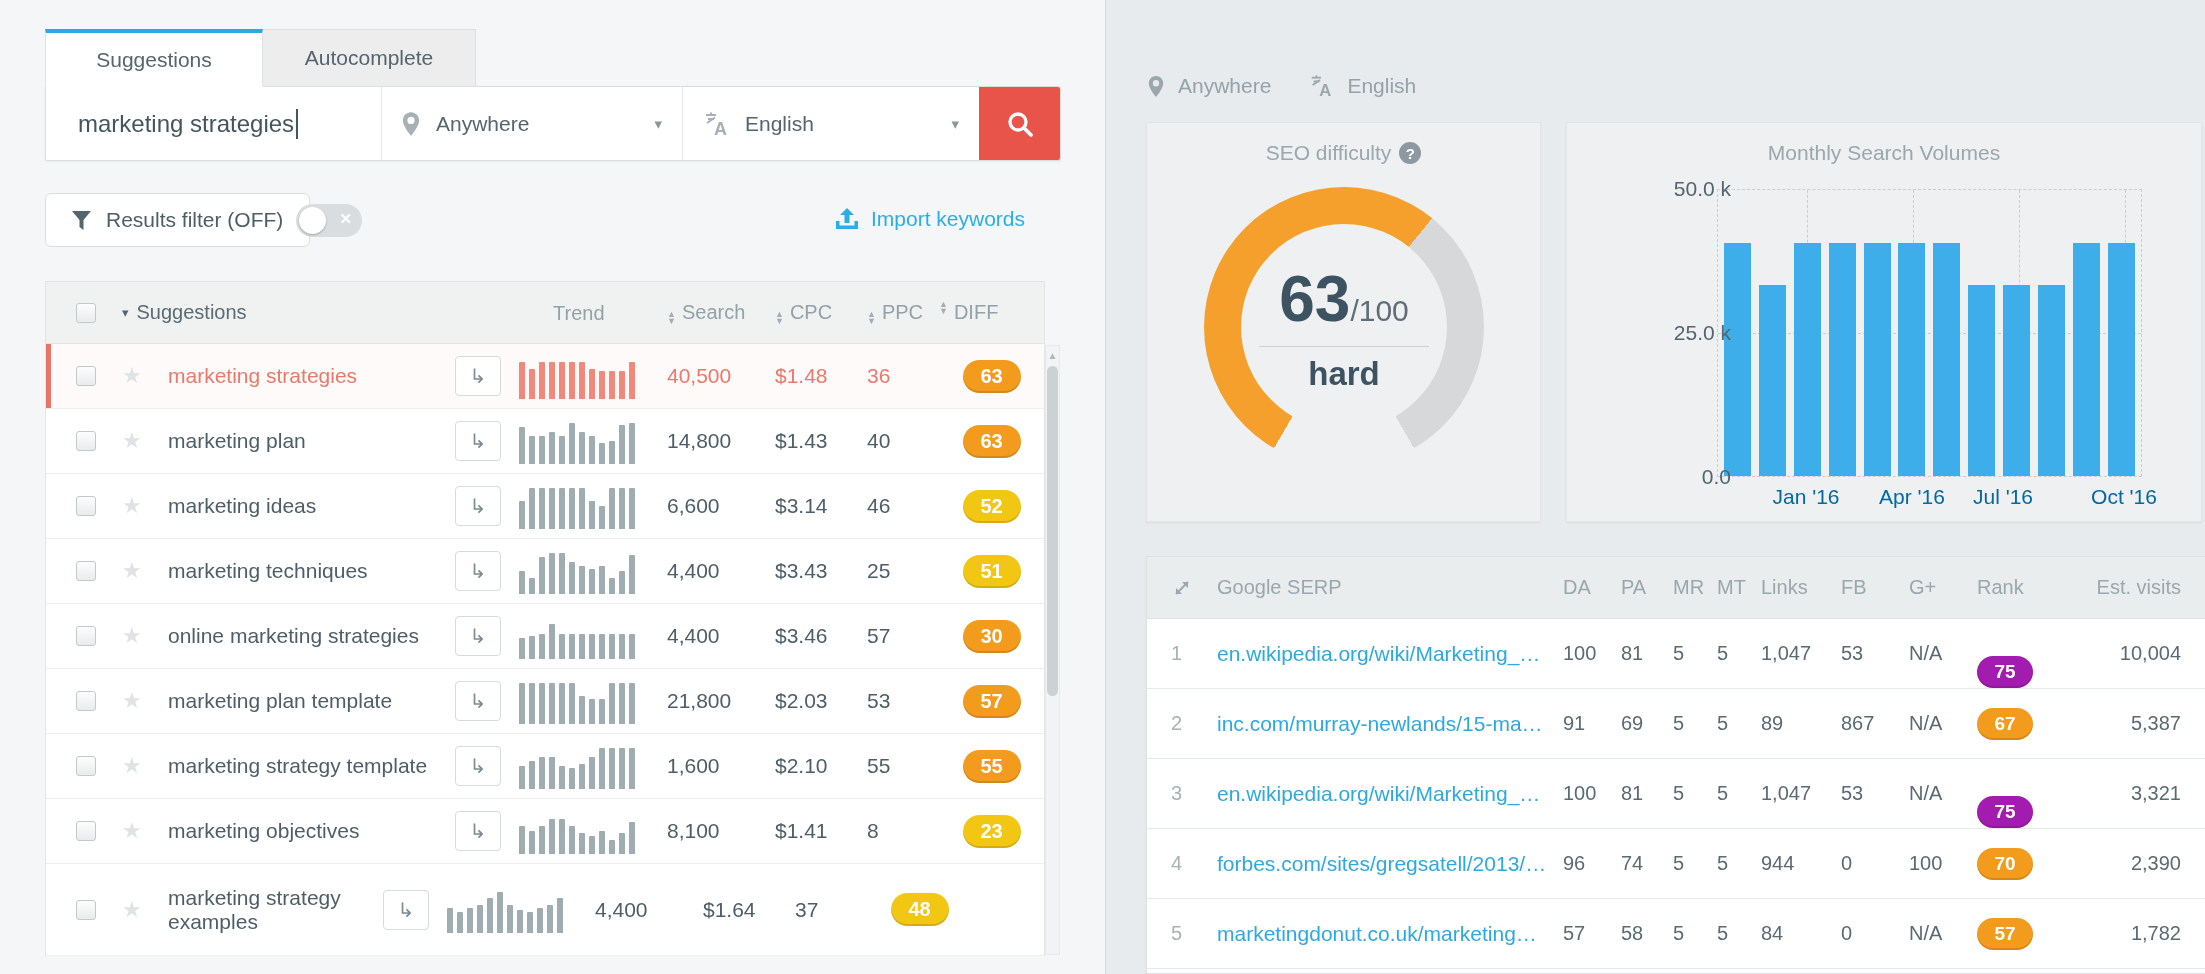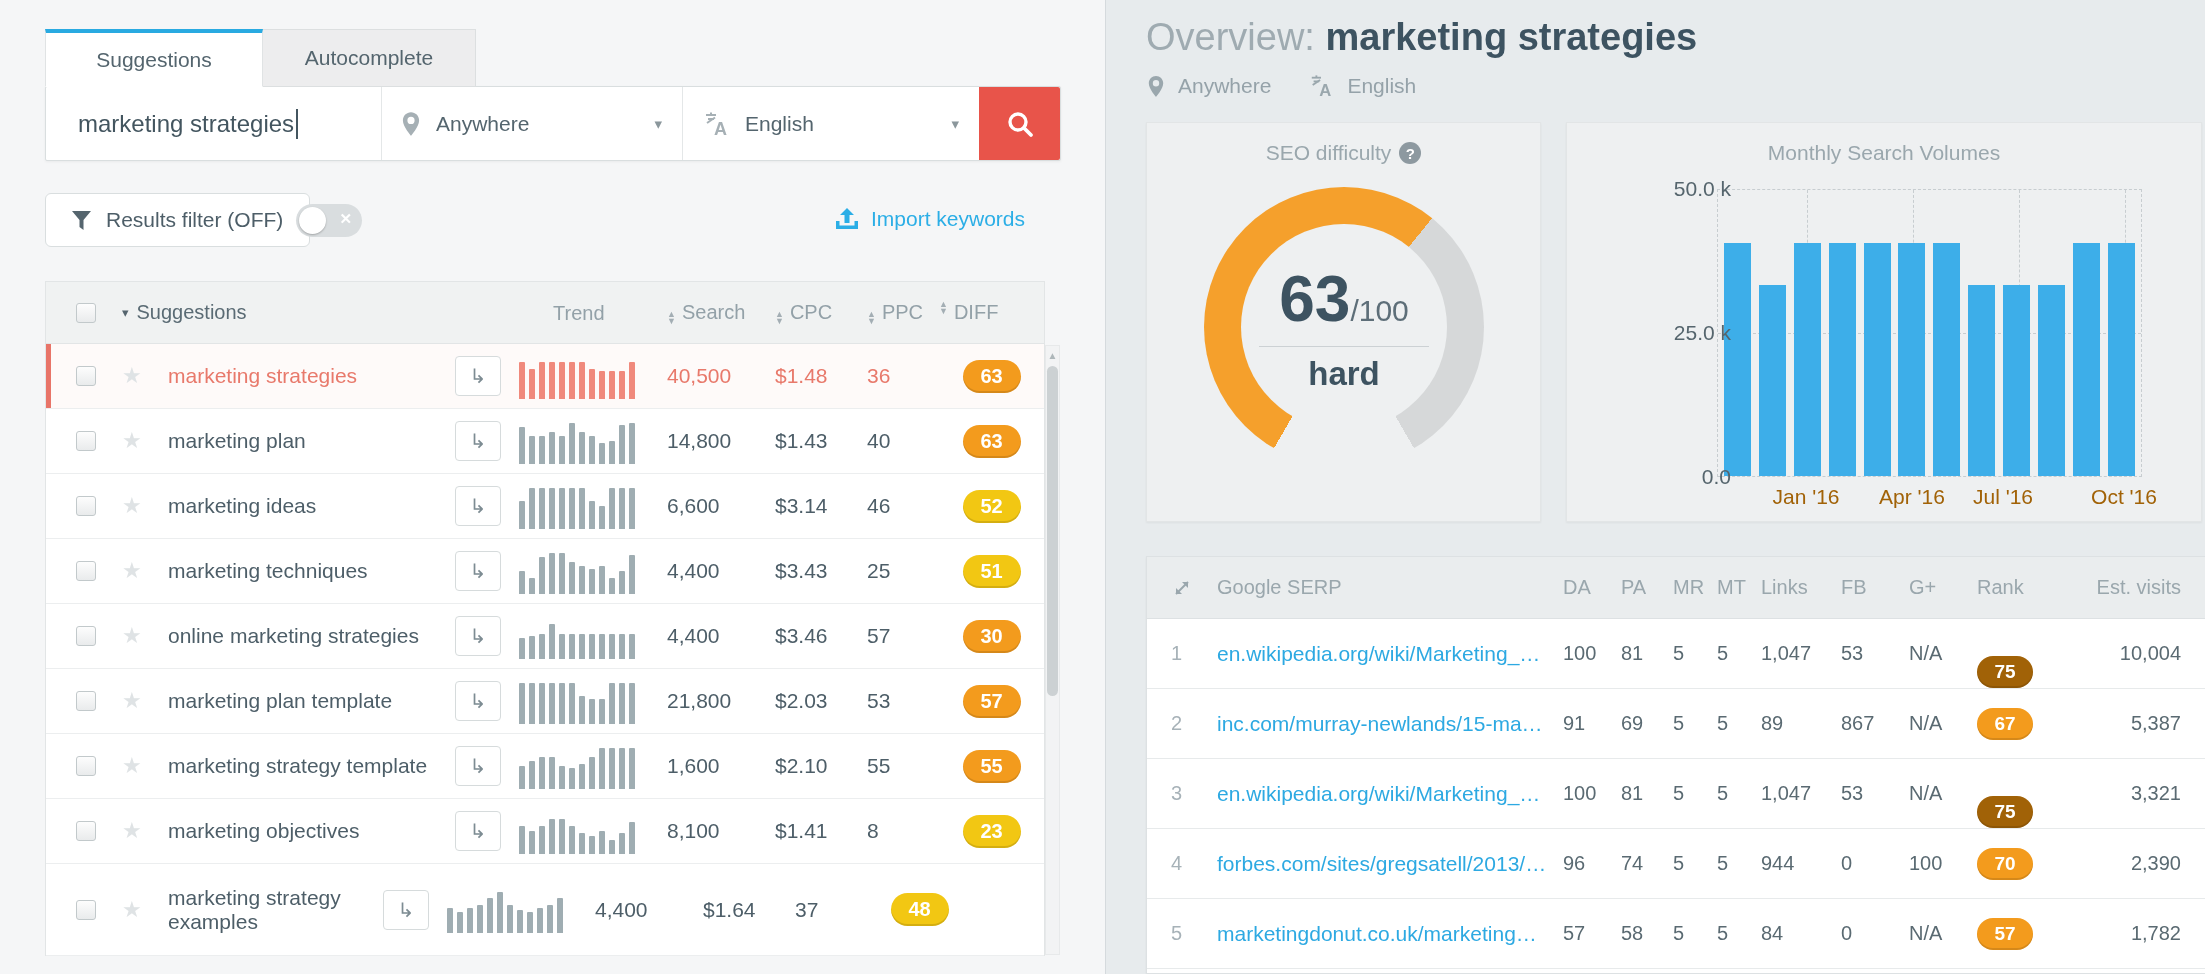--- a/index.html
+++ b/index.html
@@ -51,21 +51,21 @@
   .hdr-sug { flex:1; display:flex; align-items:center; gap:8px; color:#5a6b74; }
   .hdr-sug .tri { font-size:13px; color:#55656e; }
   .sort { display:inline-flex; flex-direction:column; line-height:7px; font-size:9px; color:#a3aeb4; margin-right:6px; vertical-align:2px; }
   .checkbox { width:20px; height:20px; border:1px solid #c2c9cb; border-radius:3px; background:linear-gradient(#fdfdfd,#e9ebec); cursor:pointer; }
   .arrow-btn { width:46px; height:40px; background:#fff; border:1px solid #d6dbdc; border-radius:4px; color:#7d8c93; font-size:20px; cursor:pointer; }
   .spark { width:6px; border-radius:1px 1px 0 0; background:#9fadb2; }
   .spark.salmon { background:#f0897c; }
   .badge { min-width:58px; height:33px; border-radius:17px; display:flex; align-items:center; justify-content:center; color:#fff; font-size:20px; font-weight:bold; box-shadow:inset 0 -2px 0 rgba(0,0,0,.12); }
   .badge-orange { background:#f39b1d; }
   .badge-yellow { background:#f2c713; }
-  .badge-red { background:#a16207;margin-top:36px; }
+  .badge-red { background:#a21caf;margin-top:36px; }
 
   .scroll-track { position:absolute; left:1045px; top:345px; width:15px; height:610px; background:#f2f3f4; border:1px solid #e7e9ea; }
   .scroll-up { position:absolute; top:4px; left:0; width:13px; text-align:center; font-size:10px; color:#aeb7ba; }
   .scroll-thumb { position:absolute; left:1px; top:20px; width:11px; height:330px; background:#ccd1d3; border-radius:6px; cursor:pointer; }
 
   
   .right-panel { position:absolute; left:1105px; top:0; width:1100px; height:974px; background:#e7ebed; border-left:1px solid #d5dadd; }
   .ov-title { position:absolute; left:40px; top:16px; font-size:38px; }
   .ov-title .pre { color:#9fabb1; }
   .ov-title .kw { color:#3d5361; font-weight:bold; }
@@ -88,21 +88,21 @@
   .gauge-score .den { font-size:30px; color:#5d6e78; }
   .gauge-div { width:170px; border-top:1px solid #ccd1d4; margin:10px 0 8px; }
   .gauge-verdict { font-size:33px; font-weight:bold; color:#3d5361; }
 
   .plot { position:absolute; left:150px; top:66px; width:425px; height:288px; border:1px dashed #c7cdd0; }
   .hgrid { position:absolute; left:0; right:0; top:50%; border-top:1px dashed #c7cdd0; }
   .vgrid { position:absolute; top:0; bottom:0; border-left:1px dashed #c7cdd0; }
   .bars { position:absolute; left:0; right:0; bottom:0; top:0; display:flex; align-items:flex-end; justify-content:space-around; padding:0 2px; }
   .mbar { width:27px; background:#3daee9; }
   .ylab { position:absolute; right:470px; color:#55656d; font-size:21px; text-align:right; width:80px; }
-  .xlab { position:absolute; top:362px; color:#a16207; font-size:21px; transform:translateX(-50%); }
+  .xlab { position:absolute; top:362px; color:#0369a1; font-size:21px; transform:translateX(-50%); }
 
   #serp-card { left:40px; top:556px; width:1060px; height:418px; overflow:hidden; background:#fff; border:1px solid #dde1e3; }
   .serp-header { height:62px; background:#eaedee; border-bottom:1px solid #dde1e3; display:flex; align-items:center; padding:0 24px; color:#9aa7ad; font-size:20px; }
   .serp-header .icon-cell { width:46px; flex:0 0 46px; }
   .serp-header .title { flex:1; }
   .serp-row { height:70px; display:flex; align-items:center; padding:0 24px; border-bottom:1px solid #e7eaeb; background:#fff; font-size:20px; color:#5a6a72; }
   .s-idx { width:46px; flex:0 0 46px; color:#a7b2b8; }
   .s-url { flex:1; color:#2da9e2; font-size:21px; white-space:nowrap; overflow:hidden; cursor:pointer; }
   .s-url span { border-bottom:1px dashed #9fd4f0; padding-bottom:2px; }
   .s-da{width:58px;flex:0 0 58px;} .s-pa{width:52px;flex:0 0 52px;}
@@ -469,24 +469,20 @@
     </div>
 
     <div class="scroll-track">
       <div class="scroll-up">▲</div>
       <div class="scroll-thumb"></div>
     </div>
   </div>
 
   <div class="right-panel">
 
-    <div class="ov-title">
-      <span class="pre">Overview:</span>
-      <span class="kw">marketing strategies</span>
-    </div>
     <div class="ov-meta">
       <svg width="16" height="23" viewBox="0 0 20 28">
           <path d="M10 1C5 1 1 5 1 10c0 7 9 17 9 17s9-10 9-17c0-5-4-9-9-9zm0 13a4 4 0 1 1 0-8 4 4 0 0 1 0 8z" fill="#9aa7ad"></path>
         </svg>
       <span>Anywhere</span>
       <span class="gap"></span>
       <svg width="24" height="24" viewBox="0 0 26 26">
         <g stroke="#9aa7ad" stroke-width="2" fill="none">
           <line x1="3" y1="4" x2="13" y2="4"></line>
             <line x1="8" y1="1.5" x2="8" y2="4"></line>

